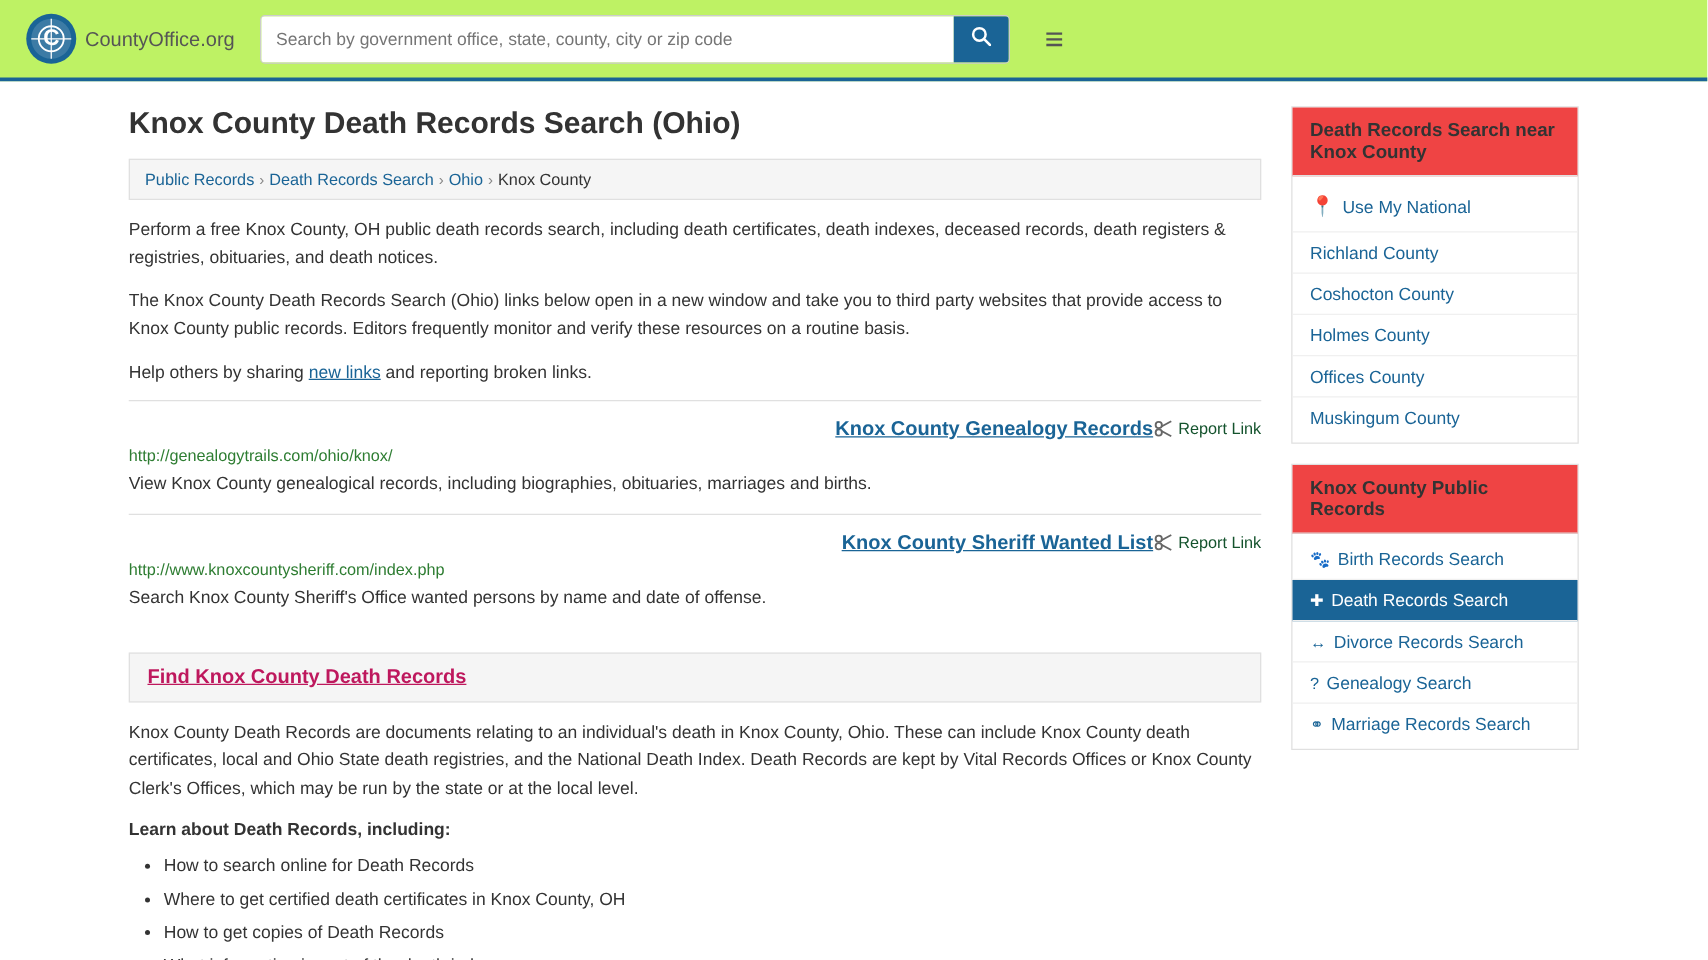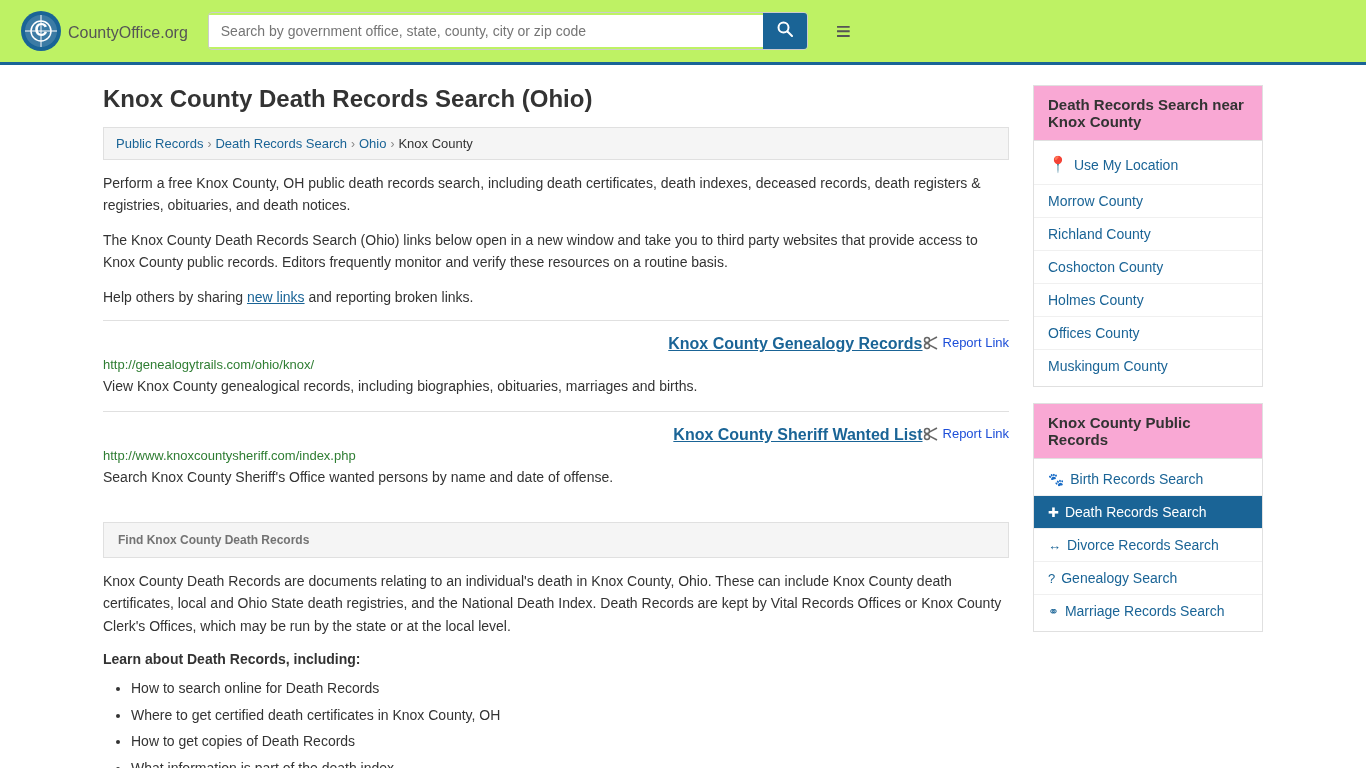--- a/index.html
+++ b/index.html
@@ -34,21 +34,20 @@
       font-weight: normal;
       font-size: 16px;
     }
     .search-bar {
       flex: 1;
       max-width: 600px;
       display: flex;
       border: 1px solid #ccc;
       border-radius: 4px;
       overflow: hidden;
-      align-items: center;
     }
     .search-bar input {
       flex: 1;
       padding: 8px 12px;
       border: none;
       outline: none;
       font-size: 14px;
       color: #999;
     }
     .search-bar button {
@@ -134,21 +133,21 @@
     }
     .record-title {
       font-size: 16px;
       font-weight: bold;
       color: #1a6496;
       text-decoration: underline;
       cursor: pointer;
     }
     .report-link {
       font-size: 13px;
-      color: #1d4ed8;
+      color: #14532d;
       display: flex;
       align-items: center;
       gap: 4px;
       cursor: pointer;
       white-space: nowrap;
     }
     .record-url {
       color: #2e7d32;
       font-size: 13px;
       margin-bottom: 4px;
@@ -157,24 +156,25 @@
       font-size: 14px;
       color: #333;
       line-height: 1.5;
     }
 
     
     .section-heading {
       background: #f5f5f5;
       border: 1px solid #e0e0e0;
       padding: 10px 14px;
-      font-size: 12px;
-      font-weight: bold;
-      color: #737373;
+      font-size: 16px;
+      font-weight: bold;
+      color: #be185d;
       margin: 20px 0 12px 0;
+      text-decoration: underline;
     }
 
     
     .find-desc {
       font-size: 14px;
       line-height: 1.6;
       color: #333;
       margin-bottom: 14px;
     }
     .learn-heading {
@@ -188,21 +188,21 @@
       line-height: 1.9;
       color: #333;
     }
 
     
     .sidebar-panel {
       margin-bottom: 16px;
       border: 1px solid #e0e0e0;
     }
     .sidebar-panel-header {
-      background: #f9a8d4;
+      background: #ef4444;
       border-bottom: 1px solid #e0e0e0;
       padding: 10px 14px;
       font-size: 15px;
       font-weight: bold;
       color: #333;
     }
     .sidebar-panel-body {
       padding: 4px 0;
     }
     .sidebar-link {
@@ -330,23 +330,22 @@
 
   </main>
 
   <aside class="sidebar">
 
     <div class="sidebar-panel">
       <div class="sidebar-panel-header">Death Records Search near Knox County</div>
       <div class="sidebar-panel-body">
         <a href="#" class="use-location">
           <span style="font-size:16px;">📍</span>
-          <span>Use My Location</span>
-        </a>
-        <a href="#" class="sidebar-link">Morrow County</a>
+          <span>Use My National</span>
+        </a>
         <a href="#" class="sidebar-link">Richland County</a>
         <a href="#" class="sidebar-link">Coshocton County</a>
         <a href="#" class="sidebar-link">Holmes County</a>
         <a href="#" class="sidebar-link">Offices County</a>
         <a href="#" class="sidebar-link">Muskingum County</a>
       </div>
     </div>
 
     <div class="sidebar-panel">
       <div class="sidebar-panel-header">Knox County Public Records</div>

